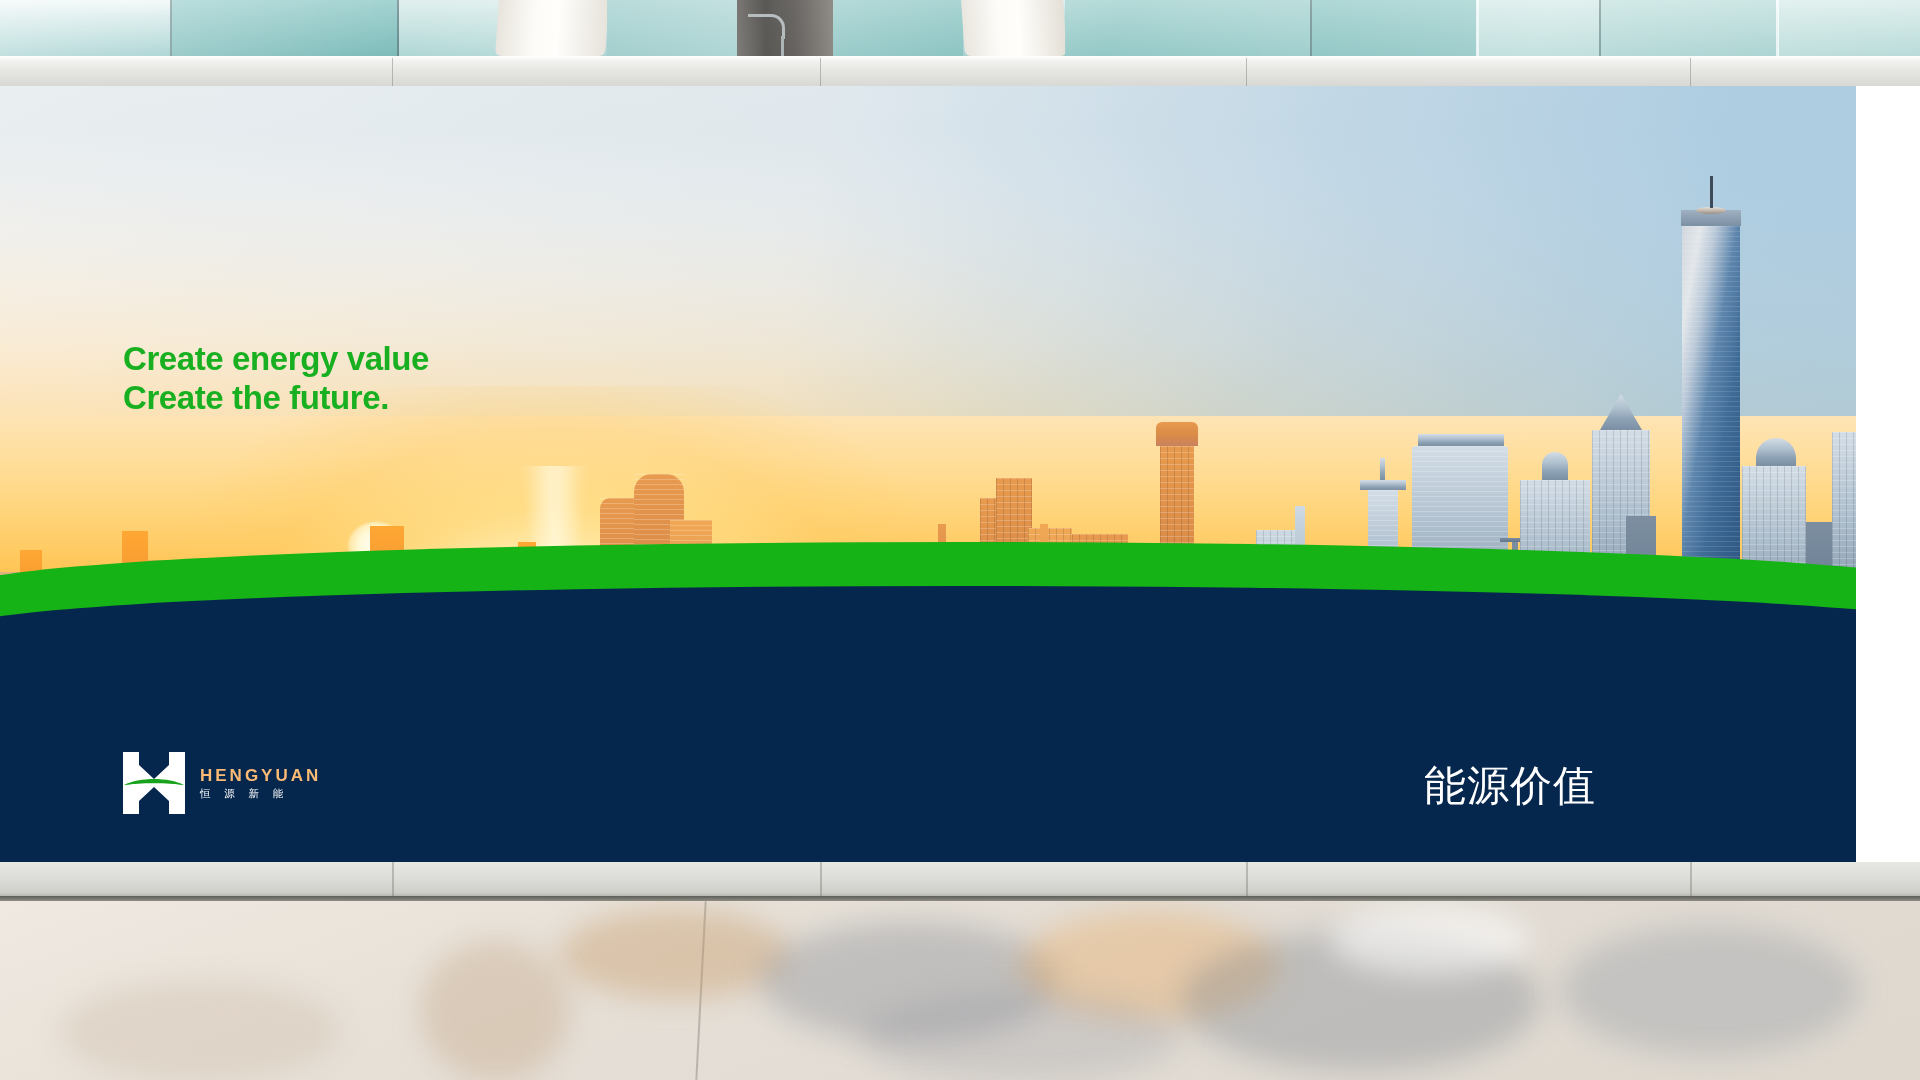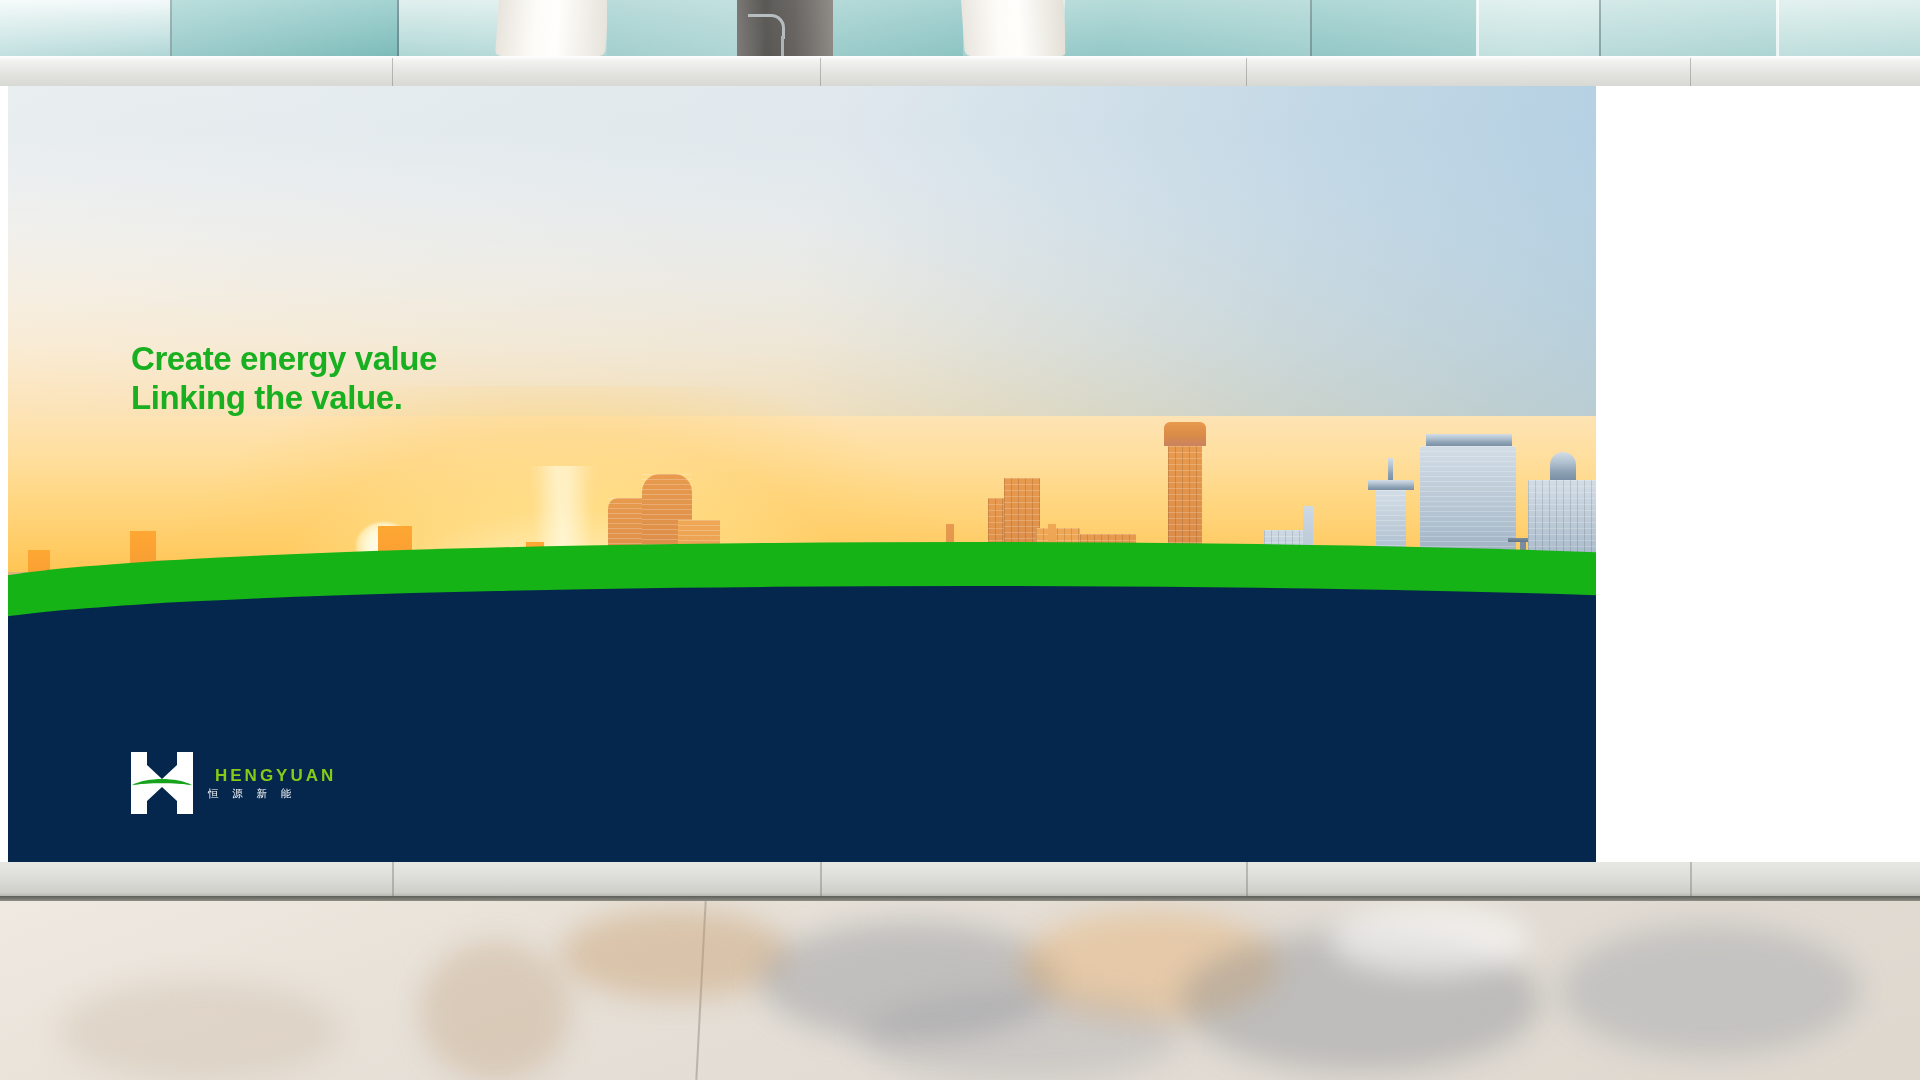--- a/index.html
+++ b/index.html
@@ -28,21 +28,21 @@
   .faucet{position:absolute;left:748px;top:14px;width:34px;height:22px;
     border-top:3px solid #9aa3a5;border-right:3px solid #9aa3a5;border-radius:0 14px 0 0;}
   .faucet:after{content:"";position:absolute;right:-1.5px;top:19px;width:3px;height:22px;background:#8e9799;}
 
   
   .ledge-top{position:absolute;left:0;top:56px;width:1920px;height:30px;
     background:linear-gradient(180deg,#ffffff 0%,#f2f2f0 16%,#e4e4e1 55%,#d8d8d4 100%);}
   .ledge-top .seam{position:absolute;top:2px;width:1px;height:28px;background:rgba(120,120,115,.45);}
 
   
-  .billboard{position:absolute;left:8px;top:86px;width:1588px;height:776px;overflow:hidden;
+  .billboard{position:absolute;left:0;top:86px;width:1856px;height:776px;overflow:hidden;
     background:#0a2b4f;}
 
   
   .photo{position:absolute;left:0;top:0;width:1920px;height:560px;overflow:hidden;}
   .sky{position:absolute;inset:0;
     background:
       linear-gradient(180deg,
         #e9eef0 0%,
         #e8edef 8%,
         #eceff0 16%,
@@ -108,21 +108,21 @@
   .green-band{position:absolute;left:-40px;top:456px;width:2000px;height:160px;
     background:#16b316;border-radius:50% 50% 0 0 / 46px 46px 0 0;}
   
   .navy{position:absolute;left:-40px;top:500px;width:2000px;height:320px;
     background:#06274d;border-radius:50% 50% 0 0 / 42px 42px 0 0;}
 
   
   .logo{position:absolute;left:123px;top:666px;display:flex;align-items:center;gap:15px;}
   .logo-mark{position:relative;width:62px;height:62px;}
   .wordmark{display:flex;flex-direction:column;gap:4px;}
-  .wordmark .en{color:#84cc16;font-size:17px;font-weight:bold;letter-spacing:3.0px;line-height:1;margin-left:7px;}
+  .wordmark .en{color:#fdba74;font-size:17px;font-weight:bold;letter-spacing:3.0px;line-height:1;}
   .wordmark .cn{color:#fff;font-size:10.5px;letter-spacing:5.2px;line-height:1;
     font-family:"DejaVu Sans","Liberation Sans",sans-serif;}
 
   
   .slogan{position:absolute;left:1424px;top:674px;color:#fff;font-size:42px;line-height:1.22;
     letter-spacing:1px;font-family:"DejaVu Sans","Liberation Sans",sans-serif;font-weight:300;}
   .slogan .ln{display:block;white-space:nowrap;}
 
   
   .ledge-bot{position:absolute;left:0;top:862px;width:1920px;height:36px;
@@ -311,21 +311,21 @@
       <div class="sl warm" style="left:560px;width:540px;height:34px;opacity:.8;"></div>
       <div class="sl far" style="left:0;width:600px;height:30px;opacity:.85;"></div>
 
       <div class="lit" style="left:1366px;bottom:30px;width:3px;height:10px;"></div>
       <div class="lit" style="left:1398px;bottom:24px;width:3px;height:8px;"></div>
       <div class="lit" style="left:1110px;bottom:20px;width:3px;height:8px;"></div>
     </div>
 
     <div class="headline">
       <span class="ln">Create energy value</span>
-      <span class="ln">Linking the value.</span>
+      <span class="ln">Create the future.</span>
     </div>
 
     <div class="green-band"></div>
 
     <div class="navy"></div>
 
     <div class="logo">
       <div class="logo-mark">
         <svg viewBox="0 0 62 62" width="62" height="62" aria-hidden="true">
           <path d="M0 0 H16 V13 L31 27 L46 13 V0 H62 V62 H46 V49 L31 35 L16 49 V62 H0 Z" fill="#ffffff"></path>
@@ -333,20 +333,21 @@
           <path d="M1 33.4 C16 26.4, 46 26.4, 61 33.4 C46 29.4, 16 29.4, 1 33.4 Z" fill="#17a01c" opacity="0.85"></path>
         </svg>
       </div>
       <div class="wordmark">
         <span class="en">HENGYUAN</span>
         <span class="cn">恒 源 新 能</span>
       </div>
     </div>
 
     <div class="slogan">
+      <span class="ln">能源价值</span>
     </div>
   </div>
 
   <div class="ledge-bot">
     <div class="seam" style="left:392px;"></div>
     <div class="seam" style="left:820px;"></div>
     <div class="seam" style="left:1246px;"></div>
     <div class="seam" style="left:1690px;"></div>
   </div>
   <div class="ledge-shadow"></div>

